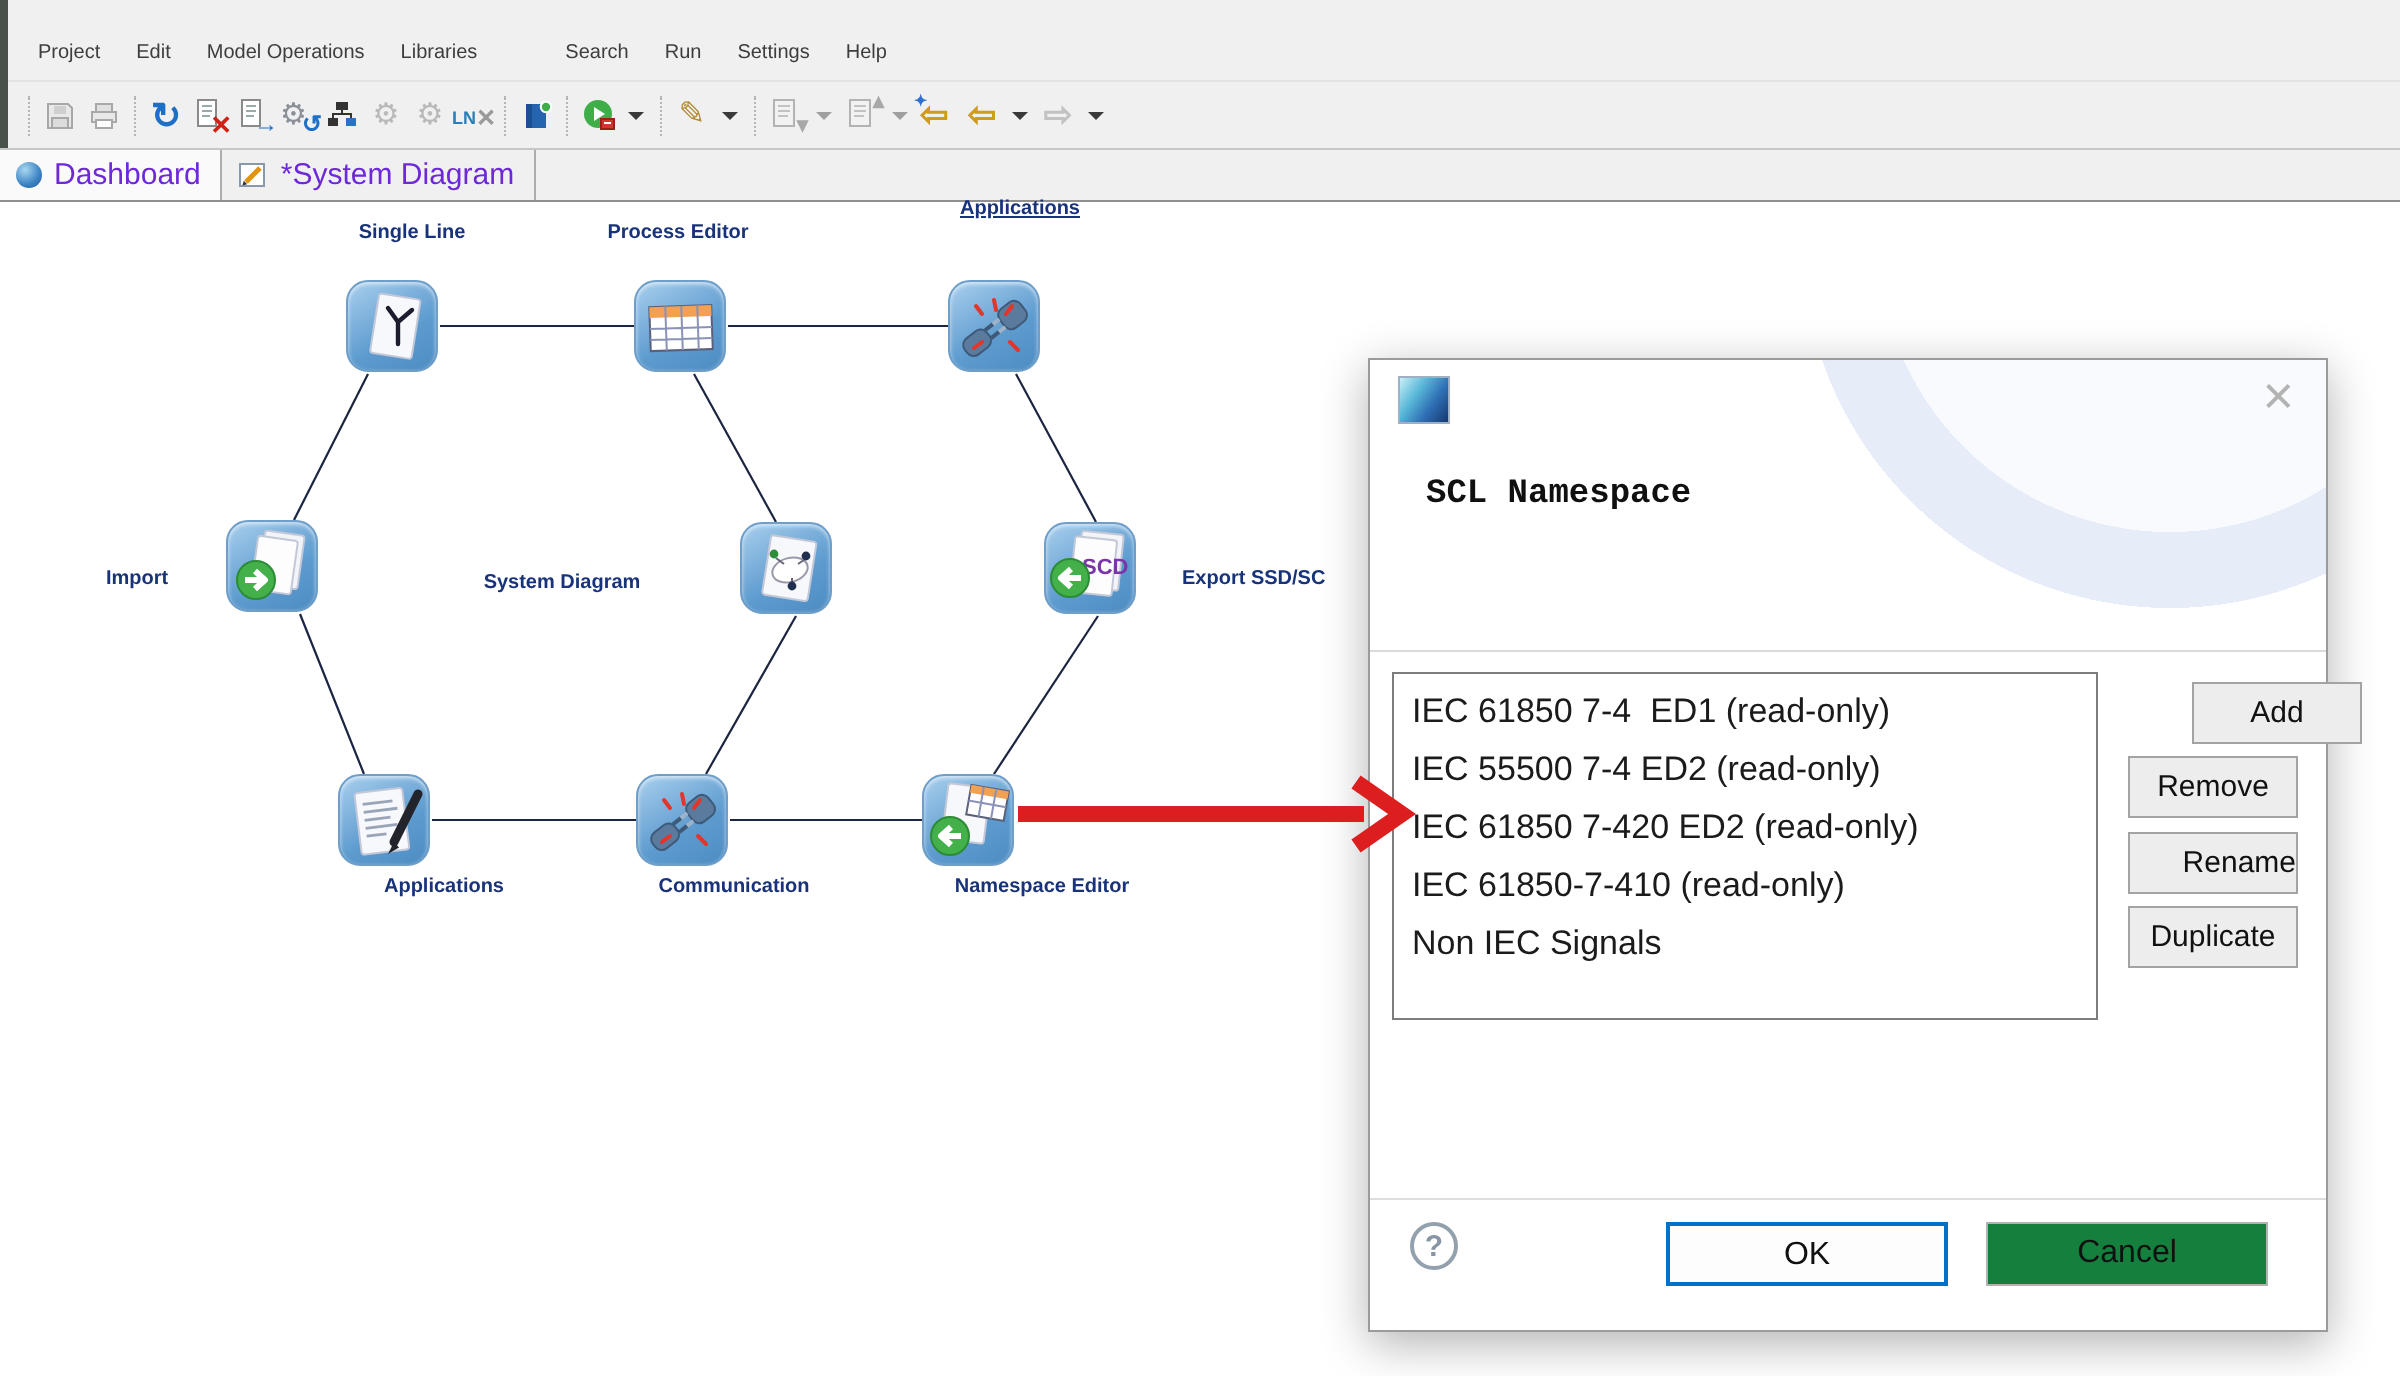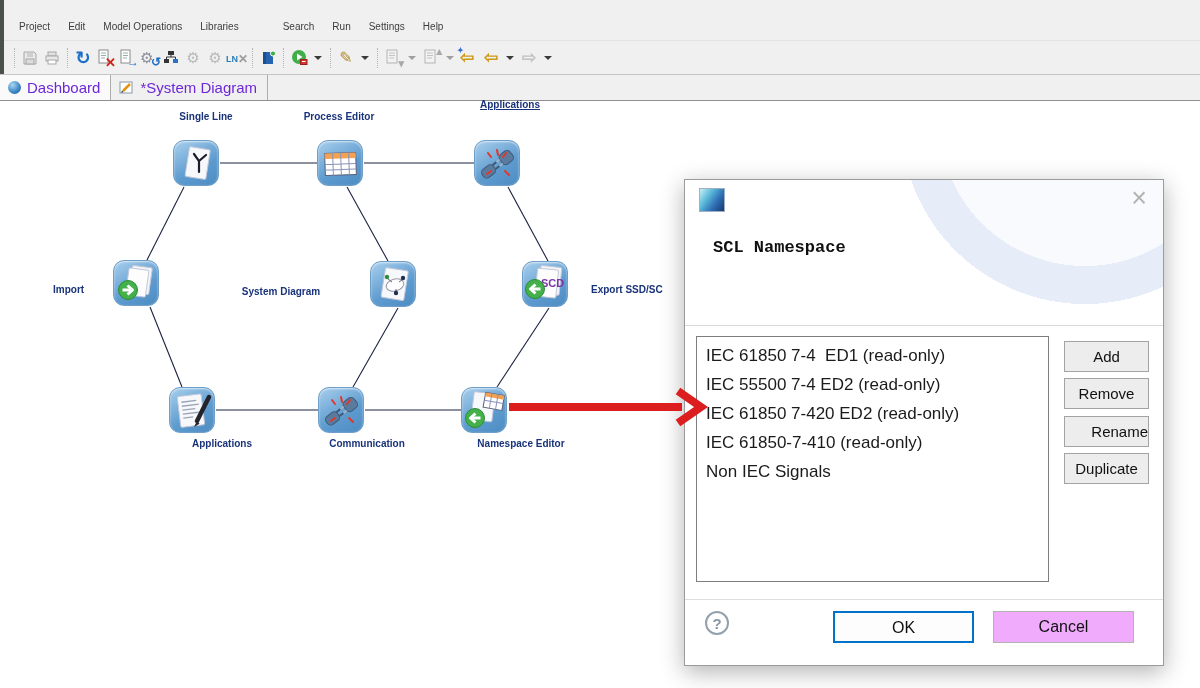--- a/index.html
+++ b/index.html
@@ -60,33 +60,33 @@
 
   
   .dialog { position:absolute; left:684px; top:179px; width:480px; height:487px; background:#fff;
             border:1px solid #9b9b9b; box-shadow:0 6px 22px rgba(0,0,0,.30); z-index:20; }
   .dlg-header { position:absolute; left:0; top:0; right:0; height:146px; border-bottom:1px solid #dadada;
                 background:radial-gradient(circle at 400px -60px, #f8fafd 0 146px, #e6edf8 146px 184px, #ffffff 184px); }
   .dlg-appicon { position:absolute; left:14px; top:8px; width:26px; height:24px; border:1px solid #9fb0c4;
                  background:linear-gradient(125deg,#c8f0f6 0%, #58b7d8 35%, #2f6fb5 65%, #17386e 100%); }
   .dlg-close { position:absolute; right:16px; top:2px; font-size:27px; color:#b3b3b3; line-height:1.2; cursor:pointer; }
   .dlg-title { position:absolute; left:28px; top:58px; font-size:17px; font-weight:bold; color:#101010;font-family:Liberation Mono, monospace; }
-  .dlg-list { position:absolute; left:11px; top:156px; width:353px; height:246px; background:#fff;
+  .dlg-list { position:absolute; left:11px; top:156px; width:353px; height:174px; background:#fff;
               border:1px solid #7d7d7d; overflow:hidden; padding:4px 0; }
   .list-row { font-size:17px; color:#1b1b1b; line-height:29px; padding:0 9px; white-space:pre; cursor:default; }
   .side-btn { position:absolute; left:379px; width:85px; height:31px; background:#ededed; border:1px solid #a3a3a3;
               font-size:15px; color:#111; text-align:center; line-height:29px; cursor:pointer; }
   .dlg-footer-line { position:absolute; left:0; right:0; top:419px; border-top:1px solid #dedede; }
   .help-circle { position:absolute; left:20px; top:431px; width:24px; height:24px; border-radius:50%;
                  border:2px solid #93a0ae; color:#8795a5; font-size:15px; font-weight:bold;
                  display:flex; align-items:center; justify-content:center; cursor:pointer; }
   .btn { position:absolute; top:431px; height:32px; font-size:16px; color:#111; text-align:center;
          line-height:29px; cursor:pointer; }
   .btn-ok { left:148px; width:141px; background:#fdfdfd; border:2px solid #0272c8; }
-  .btn-cancel { left:308px; width:141px; background:#f0abfc; border:1px solid #b2b2b2; }
+  .btn-cancel { left:308px; width:141px; background:#15803d; border:1px solid #b2b2b2; }
 
   .red-arrow { position:absolute; left:0; top:0; width:1200px; height:688px; pointer-events:none; z-index:30; }
 </style>
 </head>
 <body>
 
 <div class="app">
   <div class="edge-strip"></div>
 
   <div class="menubar">
@@ -353,21 +353,21 @@
       <span class="dlg-close">×</span>
       <div class="dlg-title">SCL Namespace</div>
     </div>
     <div class="dlg-list">
       <div class="list-row">IEC 61850 7-4  ED1 (read-only)</div>
       <div class="list-row">IEC 55500 7-4 ED2 (read-only)</div>
       <div class="list-row">IEC 61850 7-420 ED2 (read-only)</div>
       <div class="list-row">IEC 61850-7-410 (read-only)</div>
       <div class="list-row">Non IEC Signals</div>
     </div>
-    <div class="side-btn" style="top:161px;">Add</div>
+    <div class="side-btn" style="top:161px;margin-left:32px;">Add</div>
     <div class="side-btn" style="top:198px;">Remove</div>
     <div class="side-btn" style="top:236px;text-align:right;">Rename</div>
     <div class="side-btn" style="top:273px;">Duplicate</div>
     <div class="dlg-footer-line"></div>
     <div class="help-circle">?</div>
     <div class="btn btn-ok">OK</div>
     <div class="btn btn-cancel">Cancel</div>
   </div>
 
   <svg class="red-arrow" viewBox="0 0 1200 688">

